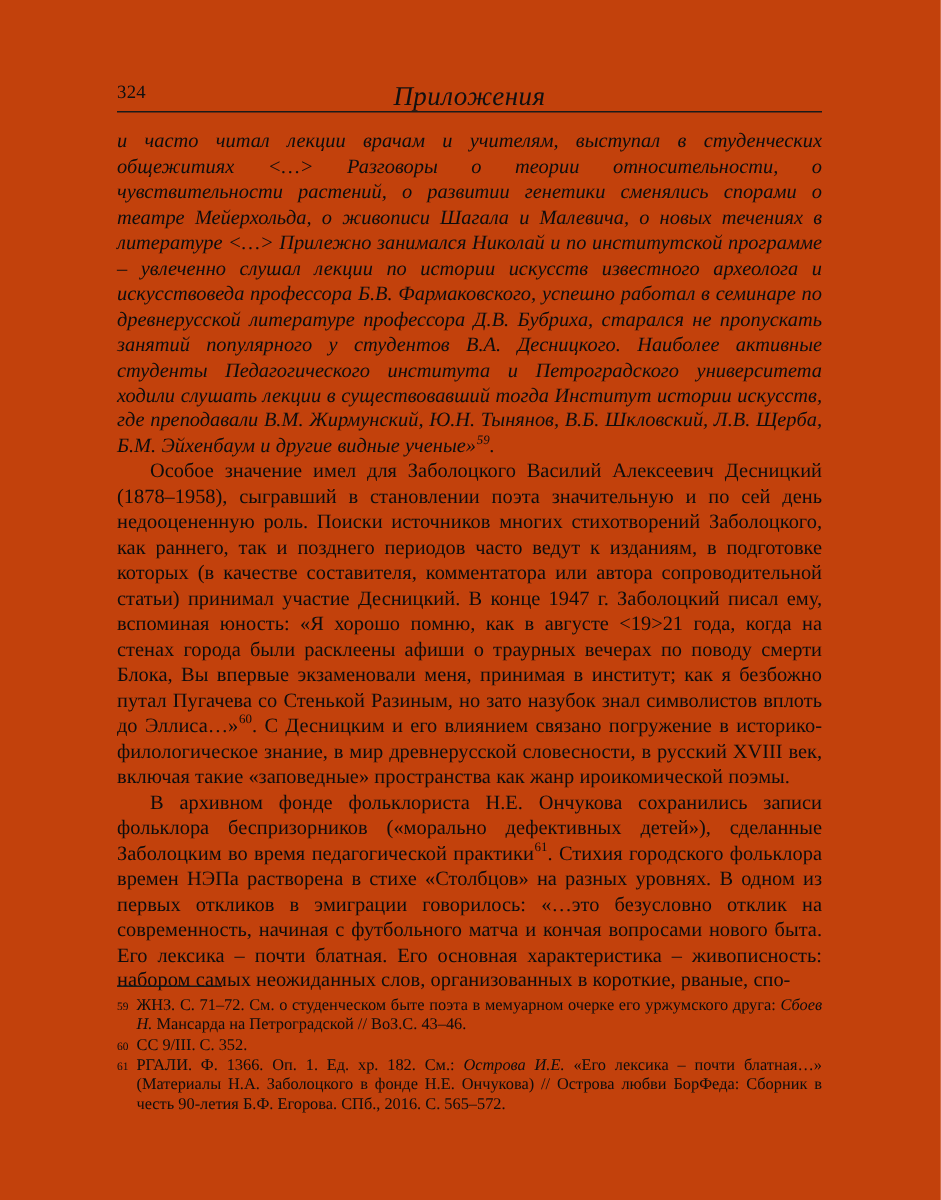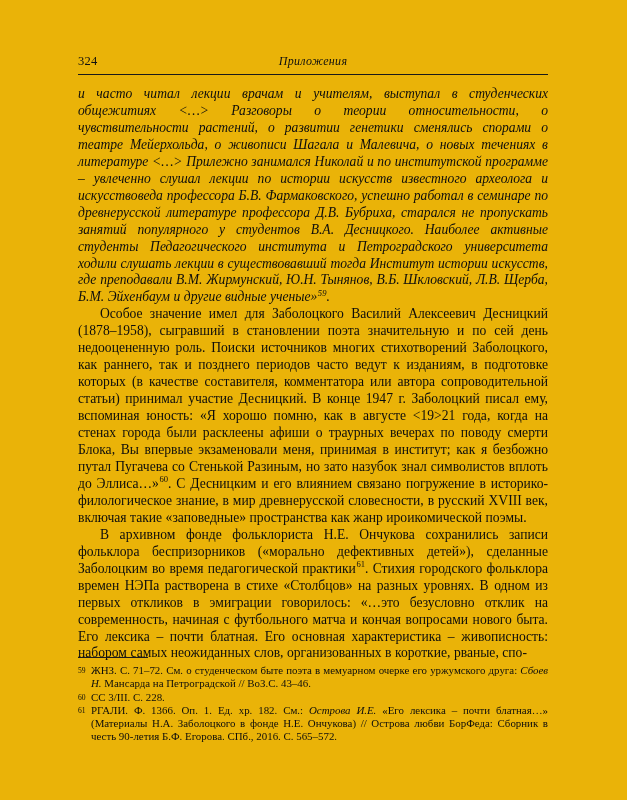--- a/index.html
+++ b/index.html
@@ -12,21 +12,21 @@
     background: #ffffff;
     font-family: "Liberation Serif", "DejaVu Serif", serif;
     color: #0d0d0d;
     overflow: hidden;
   }
 
   .page {
     position: relative;
     width: 627px;
     height: 800px;
-    background: #eab308;
+    background: #c2410c;
   }
 
   
   .running-head {
     position: absolute;
     left: 78px;
     top: 54px;
     width: 470px;
     height: 20px;
   }
@@ -38,21 +38,21 @@
     letter-spacing: 0.2px;
     color: #101010;
   }
   .running-head .head-title {
     position: absolute;
     left: 0;
     top: 0;
     width: 470px;
     text-align: center;
     font-style: italic;
-    font-size: 12px;
+    font-size: 18px;
     letter-spacing: 0.3px;
     color: #101010;
   }
   .head-rule {
     position: absolute;
     left: 78px;
     top: 74px;
     width: 470px;
     height: 1px;
     background: #1a1a1a;
@@ -140,21 +140,21 @@
 
   <div class="fn-rule"></div>
 
   <div class="footnotes">
     <p class="footnote">
       <span class="marker">59</span>
       <span class="fn-text">ЖНЗ. С. 71–72. См. о студенческом быте поэта в мемуарном очерке его уржумского друга: <i>Сбоев Н.</i> Мансарда на Петроградской // ВоЗ.С. 43–46.</span>
     </p>
     <p class="footnote">
       <span class="marker">60</span>
-      <span class="fn-text">СС 3/III. С. 228.</span>
+      <span class="fn-text">СС 9/III. С. 352.</span>
     </p>
     <p class="footnote">
       <span class="marker">61</span>
       <span class="fn-text">РГАЛИ. Ф. 1366. Оп. 1. Ед. хр. 182. См.: <i>Острова И.Е.</i> «Его лексика – почти блатная…» (Материалы Н.А. Заболоцкого в фонде Н.Е. Ончукова) // Острова любви БорФеда: Сборник в честь 90-летия Б.Ф. Егорова. СПб., 2016. С. 565–572.</span>
     </p>
   </div>
 
 </div>
 
 </body></html>

